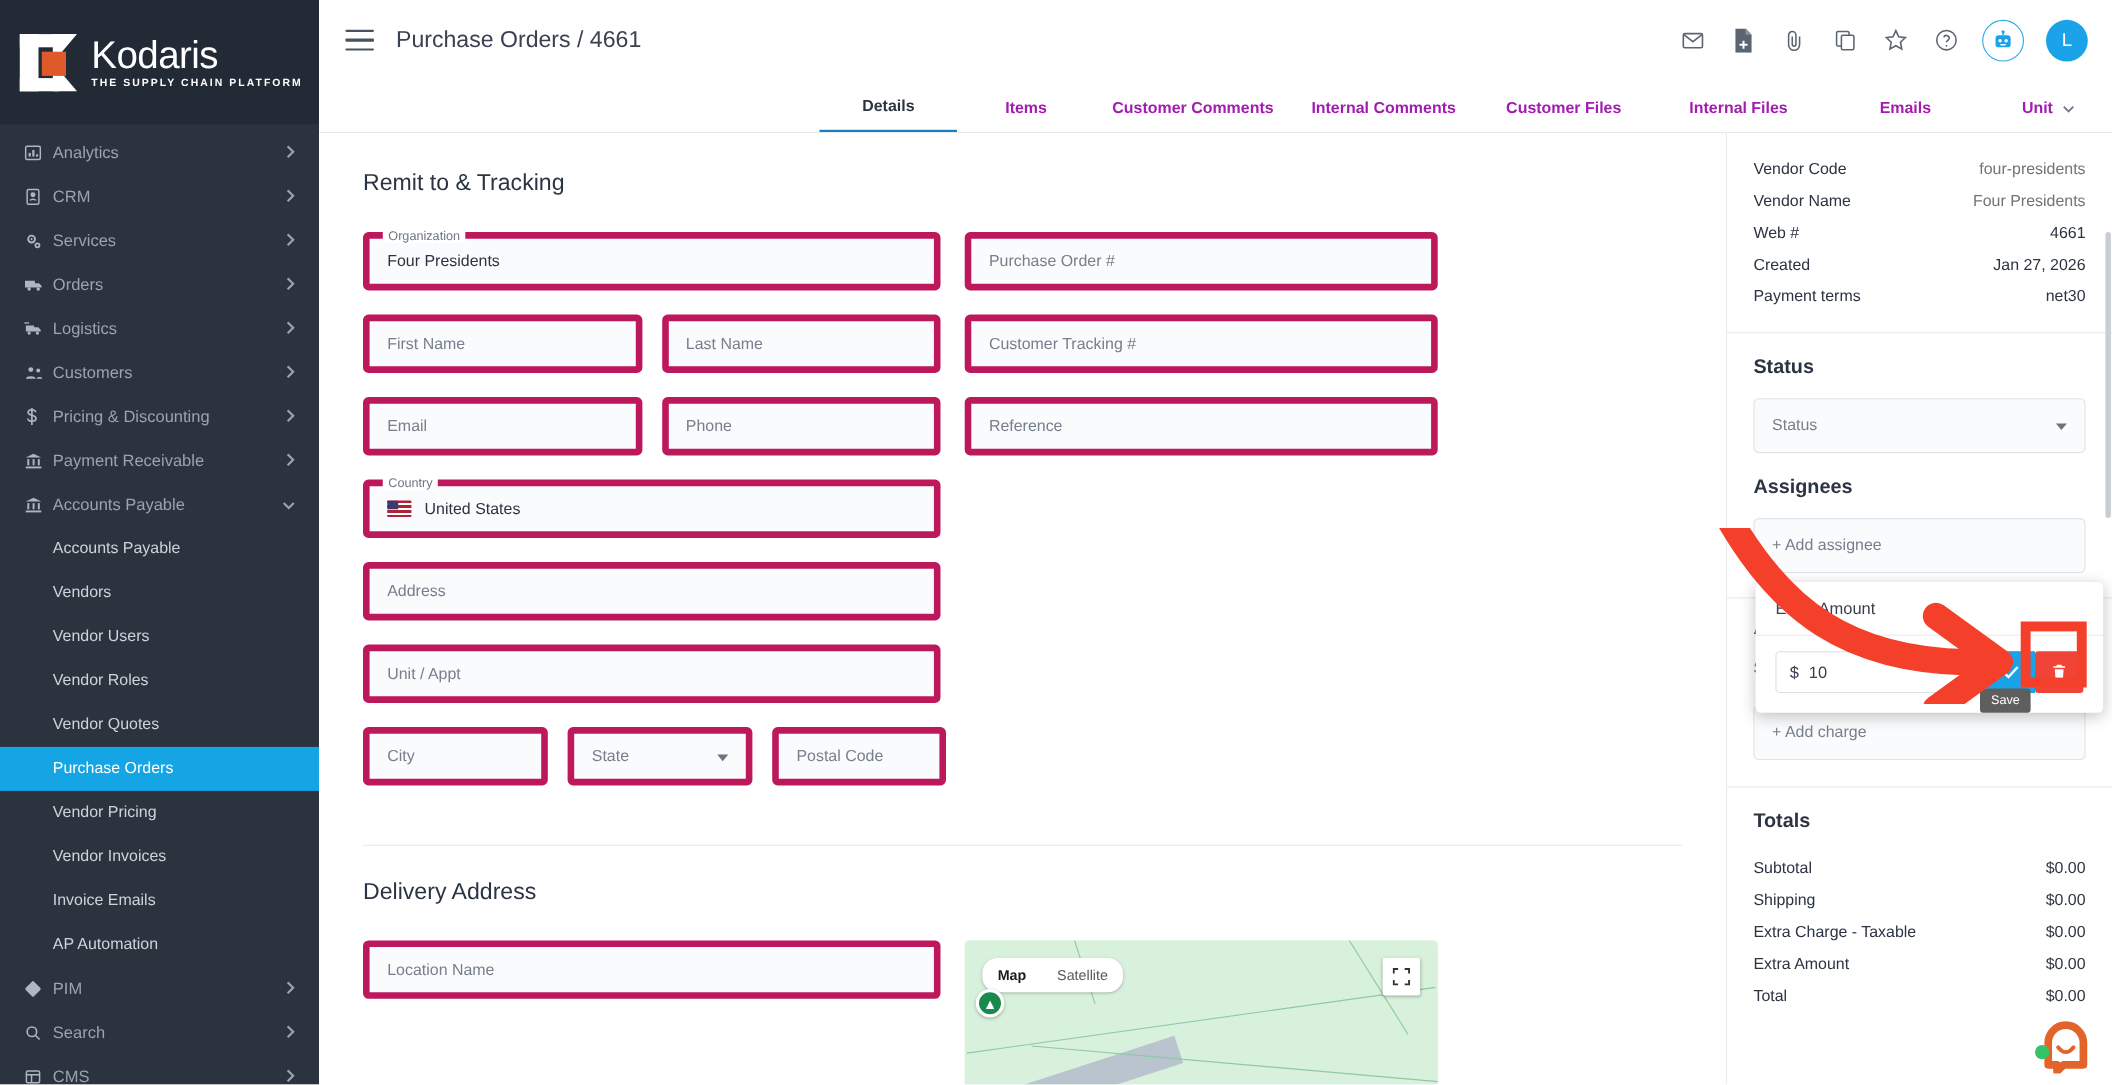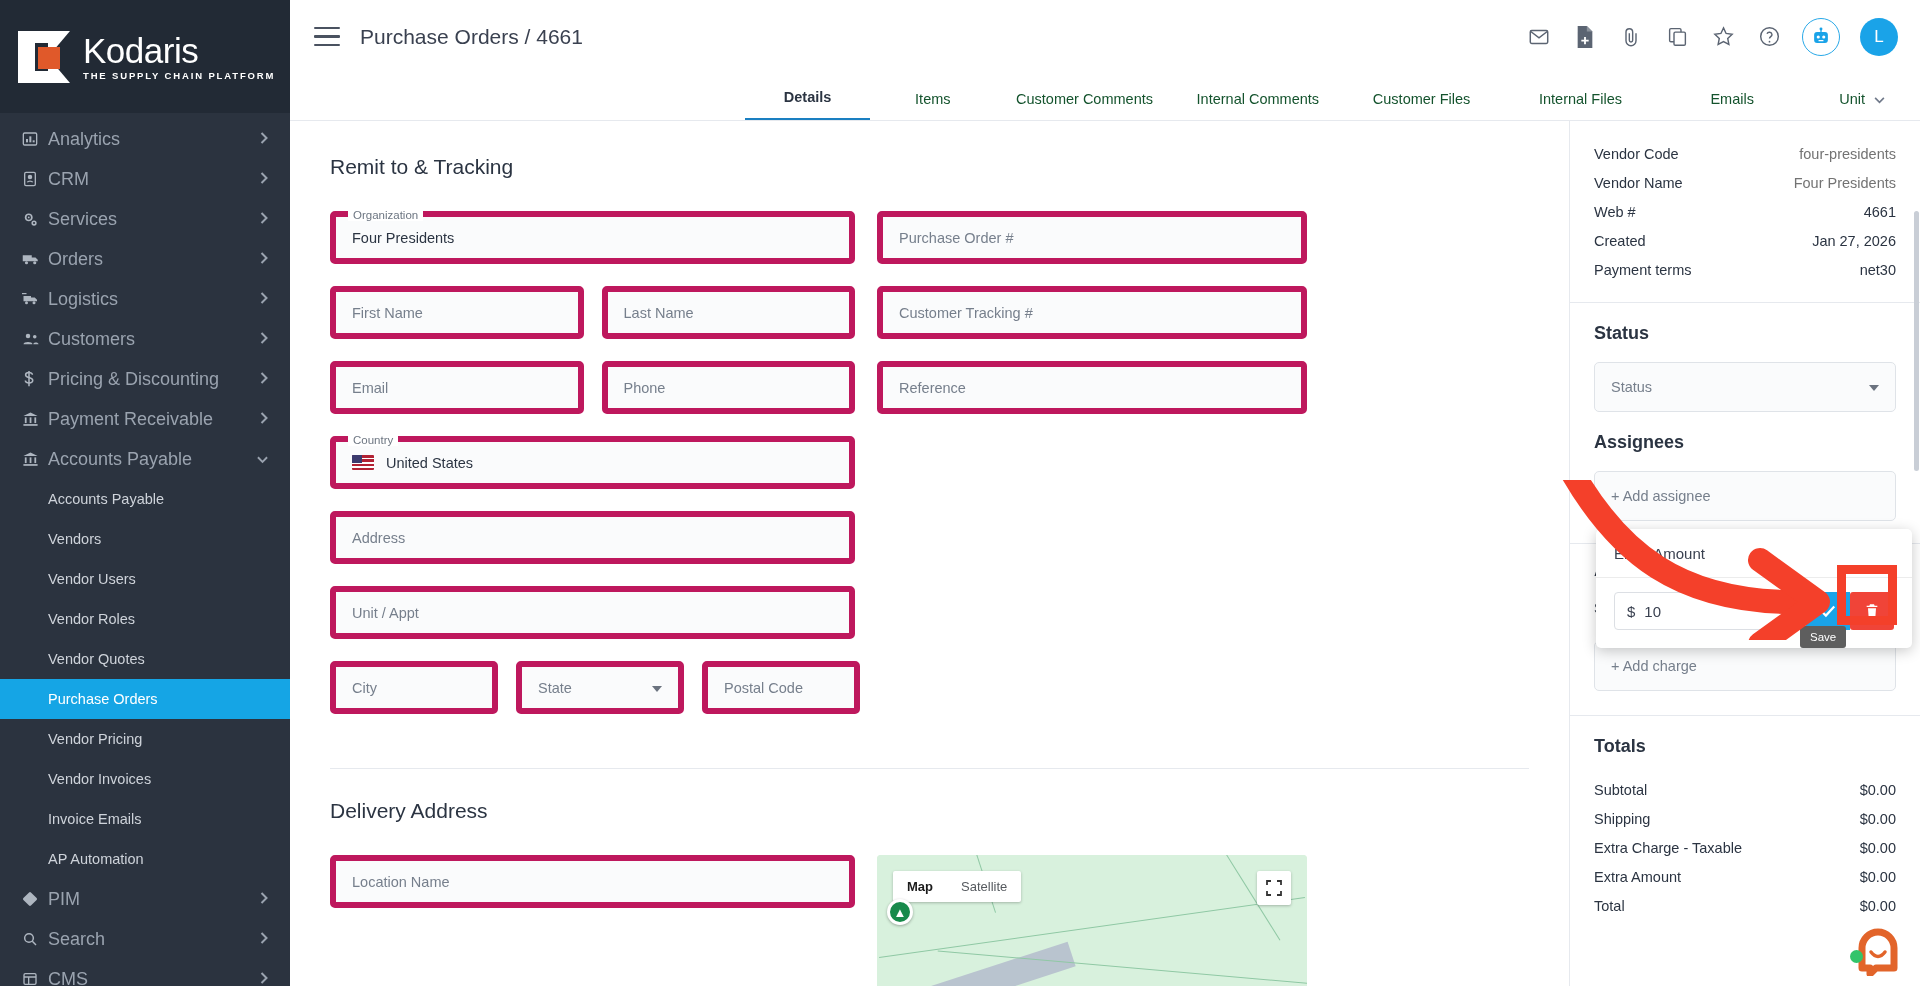--- a/index.html
+++ b/index.html
@@ -38,21 +38,21 @@
   .brand-logo .orange { position:absolute; left:20px; top:16px; width:22px; height:22px; background:#e0592a; z-index:3; }
   .brand-text { margin-left: 13px; }
   .brand-name { color:#fff; font-size:35px; line-height:36px; font-weight:400; letter-spacing:-0.5px; }
   .brand-sub { color:#fff; font-size:9.5px; letter-spacing:1.85px; margin-top:1px; font-weight:600; }
 
   .nav { padding-top: 6px; }
   .nav-item {
     display:flex; align-items:center;
     height: 40px;
     padding: 0 22px 0 22px;
-    color:#9aa3af; font-size:18px;
+    color:#9aa3af; font-size:15px;
     cursor: pointer;
     position: relative;
   }
   .nav-item .ico { width:26px; flex:0 0 26px; display:flex; align-items:center; color:#aeb6c0; }
   .nav-item .lbl { flex:1 1 auto; }
   .nav-item .chev { color:#9aa3af; font-size:13px; }
   .nav-item.sub { padding-left: 48px; color:#ced3da; font-size:14.5px; height:40px; }
   .nav-item.active { background:#15a5e5; color:#ffffff; }
   .nav-item.active .lbl { color:#ffffff; font-weight:500; }
 
@@ -62,21 +62,21 @@
   .hamburger { width:26px; height:20px; display:flex; flex-direction:column; justify-content:space-between; cursor:pointer; margin-right:20px; }
   .hamburger i { display:block; height:2.4px; background:#4a5260; border-radius:1px; }
   .page-title { font-size:21px; color:#3a4150; font-weight:400; }
   .topbar-spacer { flex:1 1 auto; }
   .topicons { display:flex; align-items:center; gap:20px; }
   .topicon { width:26px; height:26px; display:flex; align-items:center; justify-content:center; color:#5b6472; cursor:pointer; }
   .bot-btn { width:38px; height:38px; border-radius:50%; border:1.6px solid #2aa9e8; display:flex; align-items:center; justify-content:center; cursor:pointer; }
   .avatar { width:38px; height:38px; border-radius:50%; background:#1aa3e8; color:#fff; display:flex; align-items:center; justify-content:center; font-size:17px; }
 
   .tabs { height:48px; display:flex; align-items:flex-end; border-bottom:1px solid #e6e9ee; padding-left:455px; background:#fff; flex:0 0 48px; }
-  .tab { font-size:14.5px; color:#14532d; padding:0 0 13px 0; margin-right:0; cursor:pointer; white-space:nowrap; text-align:center; }
+  .tab { font-size:14.5px; color:#a21caf; padding:0 0 13px 0; margin-right:0; cursor:pointer; white-space:nowrap; text-align:center;font-weight:bold; }
   .tab.active { color:#2b3442; font-weight:600; border-bottom:2.5px solid #1a7fc1; }
 
   .content-wrap { flex:1 1 auto; display:flex; min-height:0; }
   .form-col { flex:1 1 auto; padding:0; overflow:hidden; position:relative; border-right:1px solid #e6e9ee; }
   .section { padding: 34px 40px 0 40px; }
   .section-title { font-size:21px; color:#2b3442; font-weight:400; margin-bottom:32px; }
   .divider { height:1px; background:#e6e9ee; margin-top:32px; }
 
   .row { display:flex; gap:22px; margin-bottom:22px; }
   .col-left { flex:0 0 525px; }
@@ -104,21 +104,21 @@
   .fld-3 { display:flex; gap:18px; margin-bottom:22px;text-align:center; }
   .fld-3 > .fld:nth-child(1) { flex:0 0 168px; }
   .fld-3 > .fld:nth-child(2) { flex:0 0 168px; }
   .fld-3 > .fld:nth-child(3) { flex:0 0 158px; }
 
   
   .map-box { width:430px; height:180px; border-radius:4px; overflow:hidden; position:relative; background:#d9f0dd; }
   .map-bg { position:absolute; inset:0; background:#d8f1dd; }
   .map-road { position:absolute; background:#b9c4cf; }
   .map-path { position:absolute; border-top:1.5px solid #8fc8a4; }
-  .map-ctl { position:absolute; top:16px; left:16px; display:flex; background:#fff; border-radius:2px; box-shadow:0 1px 3px rgba(0,0,0,.25); overflow:hidden; }
+  .map-ctl { position:absolute; top:16px; left:16px; display:flex; background:#fff; border-radius:14px; box-shadow:0 1px 3px rgba(0,0,0,.25); overflow:hidden; }
   .map-ctl div { padding:8px 14px; font-size:13px; color:#565a5f; cursor:pointer; }
   .map-ctl div.on { color:#1b1b1b; font-weight:700; }
   .map-full { position:absolute; top:16px; right:16px; width:34px; height:34px; background:#fff; box-shadow:0 1px 3px rgba(0,0,0,.25); border-radius:2px; display:flex; align-items:center; justify-content:center; cursor:pointer;}
   .map-pin { position:absolute; left:10px; top:44px; width:26px; height:26px; border-radius:50% 50% 50% 50%; background:#188a4b; border:3px solid #fff; display:flex; align-items:center; justify-content:center; color:#fff; font-size:13px; box-shadow:0 1px 3px rgba(0,0,0,.3); }
 
   
   .side-panel { flex:0 0 350px; height:100%; background:#fff; overflow:hidden; position:relative; }
   .sp-pad { padding:0 24px; }
   .kv { display:flex; justify-content:space-between; align-items:center; height:29px; font-size:14.5px; }
   .kv .k { color:#2b3442; }

